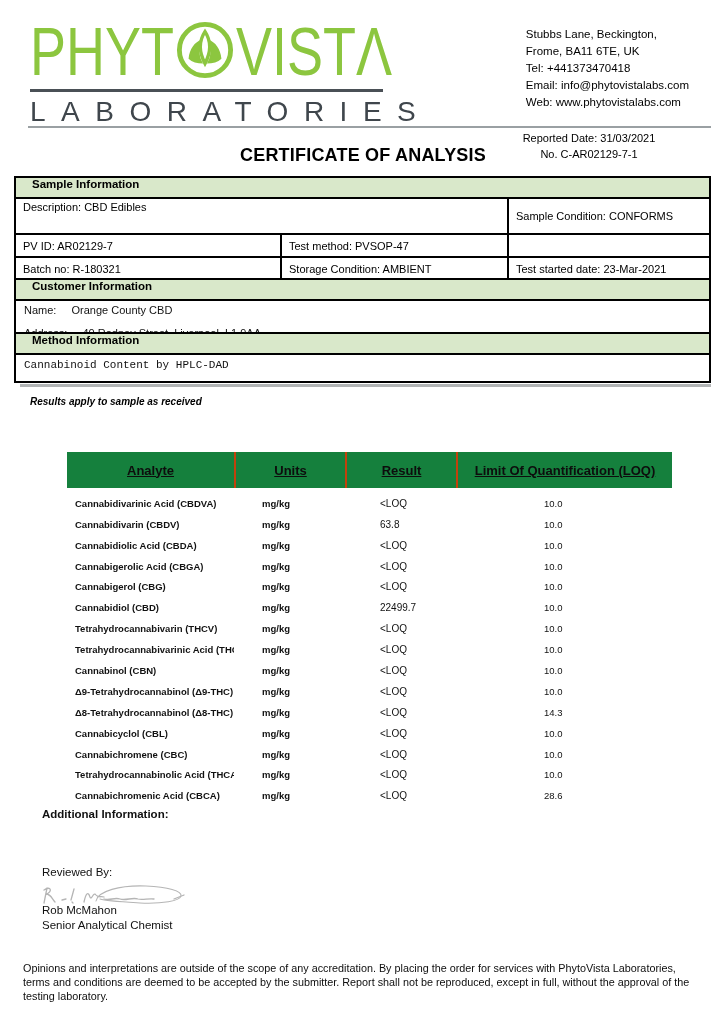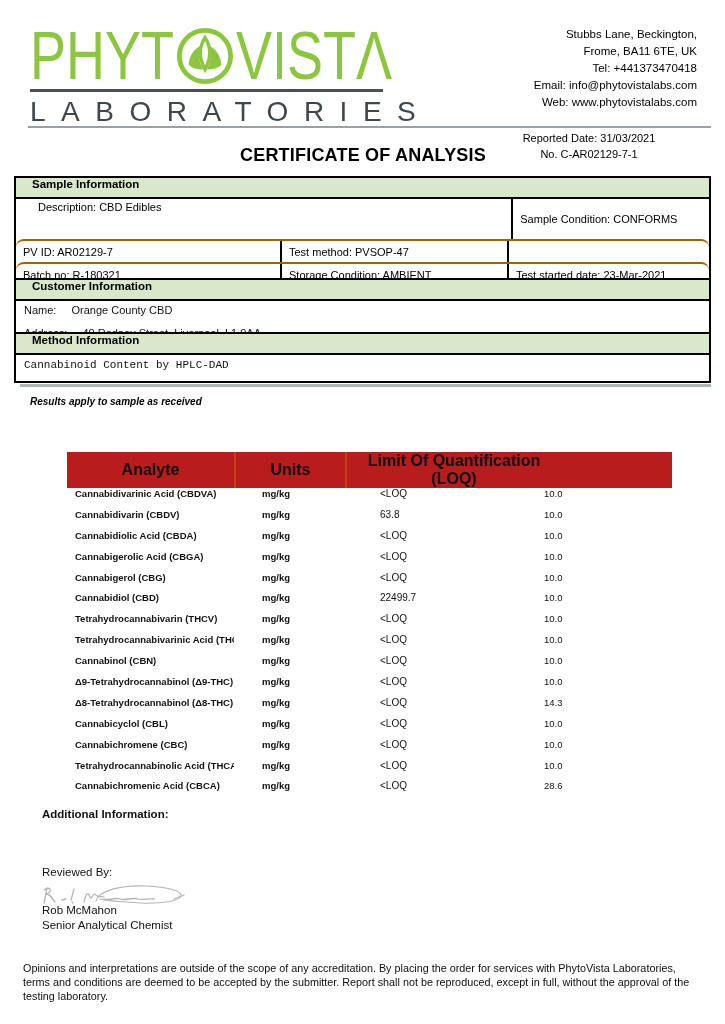--- a/index.html
+++ b/index.html
@@ -3,46 +3,46 @@
 <meta charset="utf-8">
 <style>
   * { margin:0; padding:0; box-sizing:border-box; }
   html,body { background:#ffffff; }
   body { width:725px; height:1024px; font-family:"Liberation Sans", sans-serif; color:#111; position:relative; overflow:hidden; }
 
   .abs { position:absolute; }
 
   
   .logo-block { left:30px; top:20px; width:356px; }
-  .logo-word { display:flex; align-items:flex-end; color:#8cc63f; font-size:54px; font-weight:400; letter-spacing:0px; height:66px; }
+  .logo-word { display:flex; align-items:flex-start; color:#8cc63f; font-size:54px; font-weight:400; letter-spacing:0px; height:66px; }
   .logo-word .txt { display:inline-block; transform:scaleY(1.28); transform-origin:center; white-space:nowrap; }
   .logo-emblem { width:58px; height:60px; margin:0 2px; flex:0 0 auto; }
   .logo-rule { height:3px; background:#4a5056; margin-top:3px; width:353px; }
   .logo-sub { margin-top:4px; font-size:28px; color:#3f464c; letter-spacing:15.5px; white-space:nowrap; font-weight:400; }
 
-  .contact { right:28px; top:26px; text-align:right; font-size:11.5px; line-height:17px; color:#000; }
+  .contact { right:36px; top:26px; font-size:11.5px; line-height:17px; color:#000; }
 
   .hr1 { left:28px; top:126px; width:683px; height:2px; background:#9aa0a3; }
   .hr2 { left:20px; top:384px; width:691px; height:2.5px; background:#b2b5b6; }
 
   
   .coa-title { left:213px; top:145px; font-size:18px; font-weight:bold; color:#000; letter-spacing:0.2px;margin-left:27px; }
   .reported-block { left:488px; top:130px; width:202px; text-align:center; font-size:11px; line-height:16px; color:#000; }
 
   
   .info-box { left:14px; width:697px; border:2px solid #000; background:#fff; }
   .section-bar { background:#d9e8ca; border-bottom:2px solid #000; font-size:11.5px; font-weight:bold; color:#000; padding:0 0 1px 16px; height:21px; line-height:12px; }
   .irow { display:flex; }
   .cell { font-size:11px; color:#000; padding-left:7px; display:flex; align-items:center; }
   .cell.top { align-items:flex-start; padding-top:2px; }
   .bR { border-right:2px solid #000; }
-  .bT { border-top:2px solid #a16207;border-radius:8px; }
+  .bT { border-top:2px solid #000000; }
 
   #sample-box { top:176px; }
-  #sample-box .r1 { height:40px;margin-left:15px; }
+  #sample-box .r1 { height:34px; }
   #sample-box .r2, #sample-box .r3 { height:23px; }
   .w-desc { width:493px; }
   .w-cond { width:200px; }
   .w-a { width:266px; }
   .w-b { width:227px; }
   .w-c { width:200px; }
 
   #customer-box { top:278px; }
   #customer-box .body { padding:2px 0 5px 8px; font-size:11px; }
   #customer-box .line1 { line-height:13px; margin-top:1px; }
@@ -50,25 +50,25 @@
   .lbl { display:inline-block; }
   .val { display:inline-block; margin-left:12px; }
 
   #method-box { top:332px; }
   #method-box .body { padding:3px 0 9px 8px; font-size:11px; line-height:14px;font-family:Liberation Mono, monospace; }
 
   .results-note { left:30px; top:396px; font-size:10px; font-weight:bold; font-style:italic; color:#000; }
 
   
   .rtable { left:67px; top:452px; width:605px; }
-  .thead { display:flex; background:#b91c1c; height:36px; align-items:center; font-weight:bold; font-size:16px; color:#0d0d0d; }
+  .thead { display:flex; background:#15803d; height:36px; align-items:center; font-weight:bold; font-size:13px; color:#0d0d0d;text-decoration:underline; }
   .th { text-align:center; height:100%; display:flex; align-items:center; justify-content:center; }
   .th + .th { border-left:2px solid #c2410c; }
   .th.c1 { width:167px; } .th.c2 { width:111px; } .th.c3 { width:111px; } .th.c4 { width:216px; }
-  .trow { display:flex; height:20.9px; align-items:flex-start; }
+  .trow { display:flex; height:20.9px; align-items:flex-end; }
   .td { overflow:hidden; white-space:nowrap; }
   .td.c1 { width:167px; padding-left:8px; font-weight:bold; font-size:9.5px; }
   .td.c2 { width:111px; padding-left:28px; font-weight:bold; font-size:9.5px; }
   .td.c3 { width:111px; padding-left:35px; font-size:10px; }
   .td.c4 { width:216px; padding-left:88px; font-size:9.5px; }
 
   
   .additional { left:42px; top:808px; font-size:11.5px; font-weight:bold; }
   .reviewed { left:42px; top:866px; font-size:11.5px; }
   .sig { left:36px; top:879px; }
@@ -146,20 +146,21 @@
   <div class="body">Cannabinoid Content by HPLC-DAD</div>
 </div>
 
 <div class="abs hr2"></div>
 <div class="abs results-note">Results apply to sample as received</div>
 
 <div class="abs rtable">
   <div class="thead">
     <div class="th c1">Analyte</div>
     <div class="th c2">Units</div>
+    <div class="th c3">Result</div>
     <div class="th c4">Limit Of Quantification (LOQ)</div>
   </div>
   <div id="results-body">
   <div class="trow">
     <div class="td c1">Cannabidivarinic Acid (CBDVA)</div>
     <div class="td c2">mg/kg</div>
     <div class="td c3">&lt;LOQ</div>
     <div class="td c4">10.0</div>
   </div>
 

